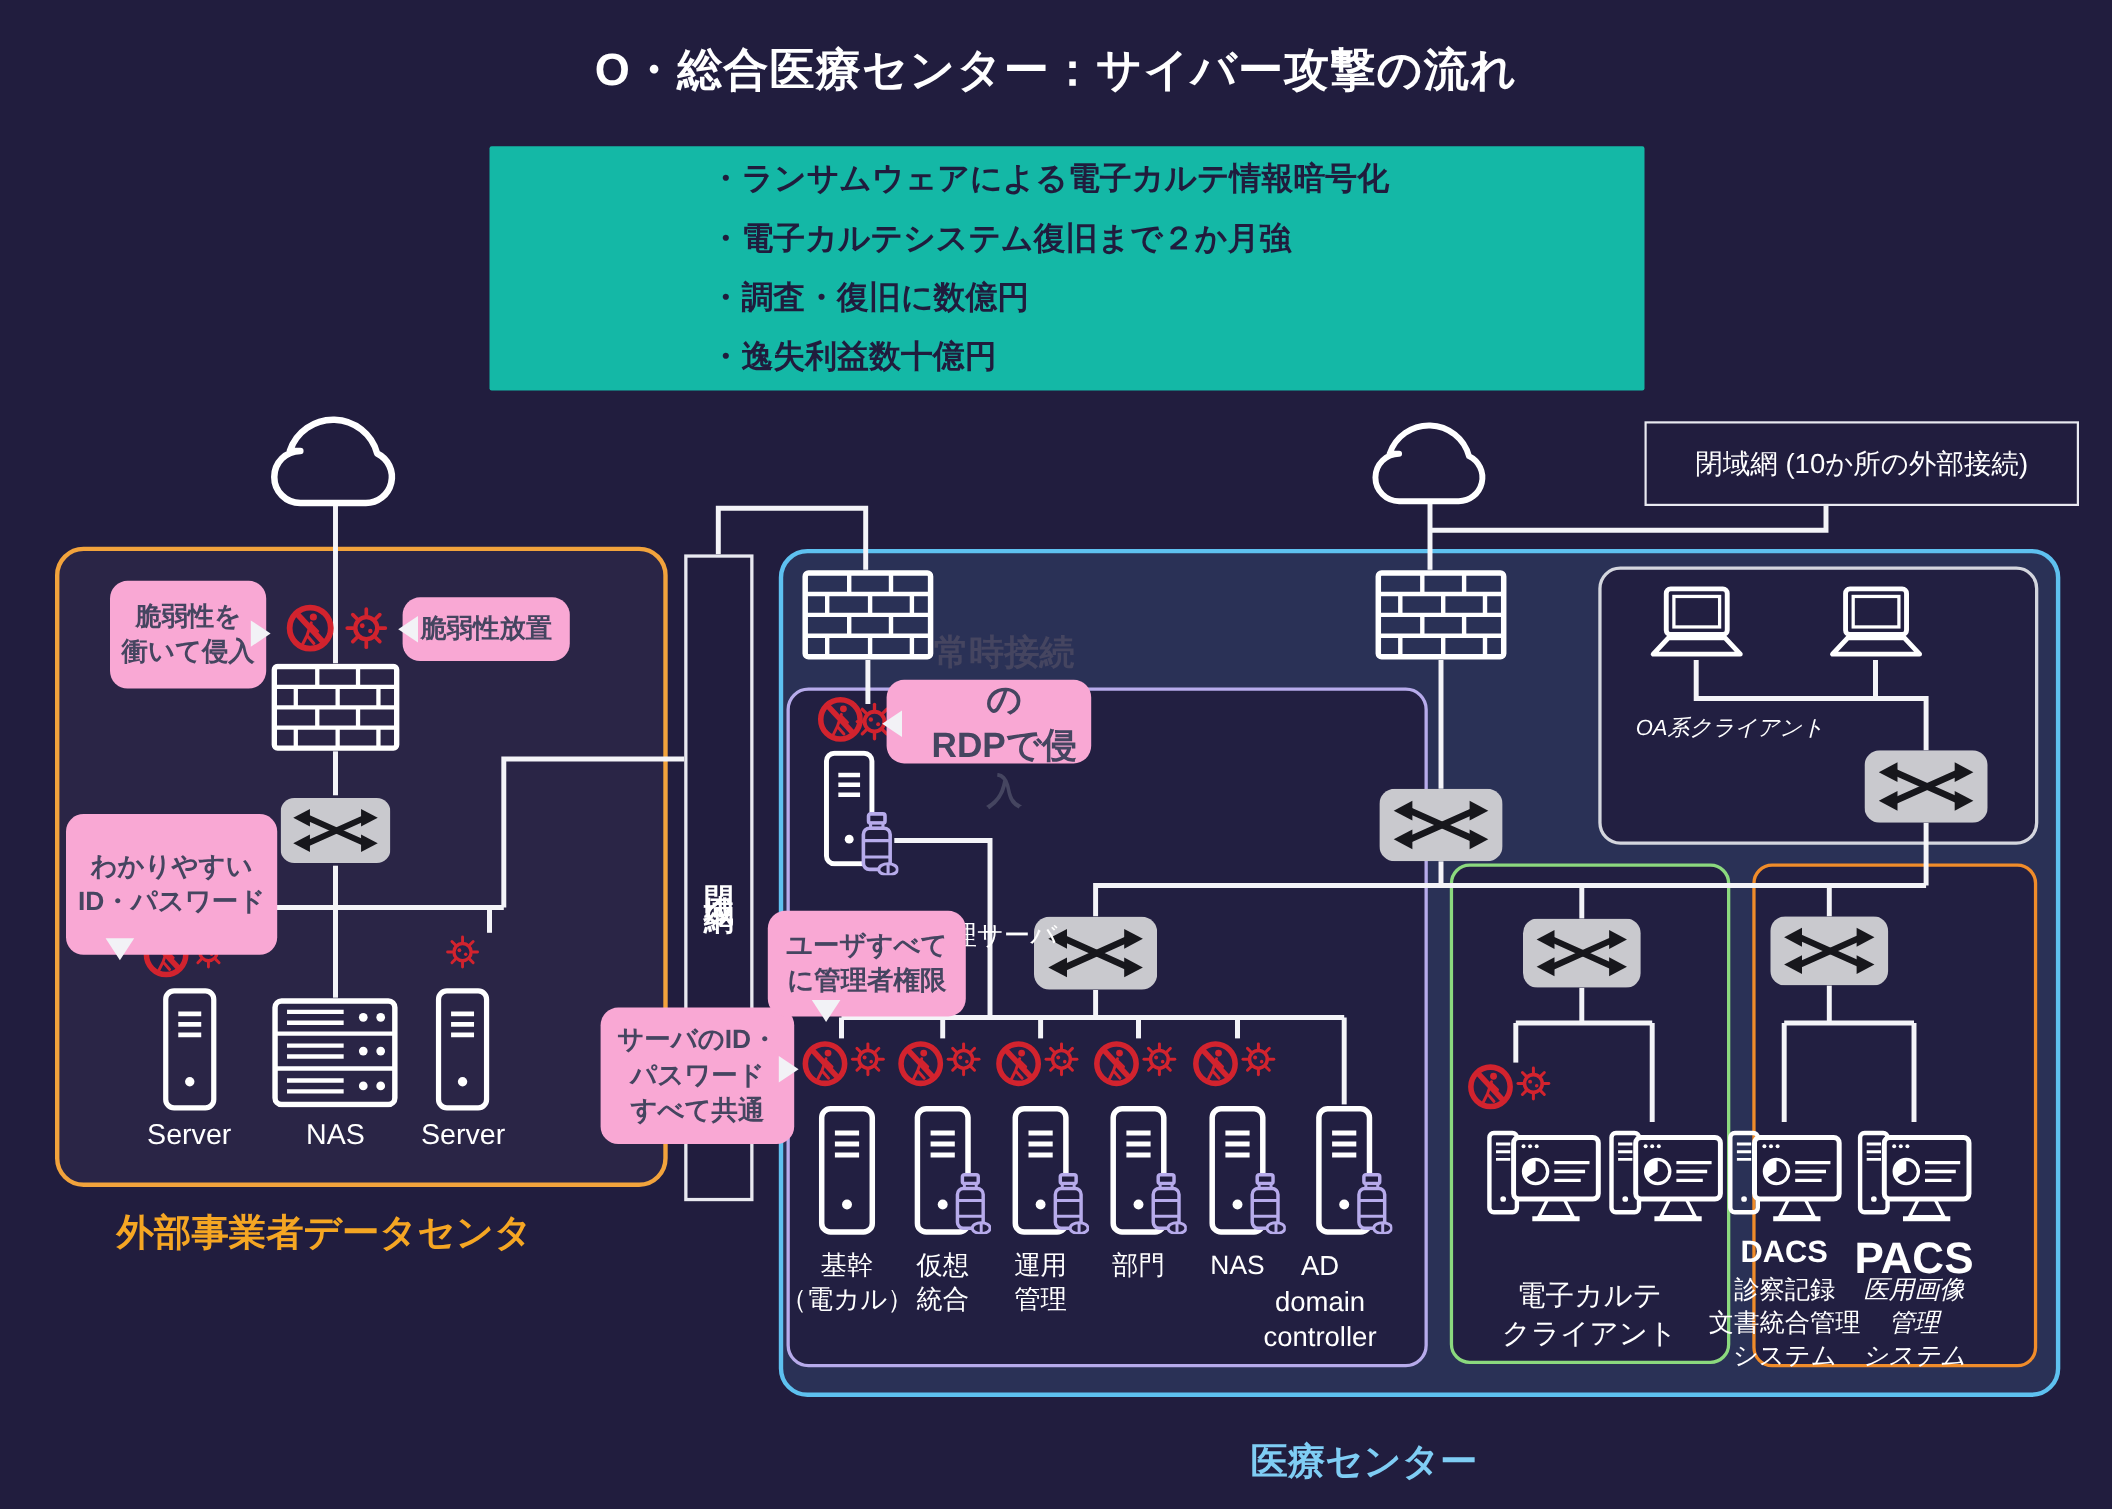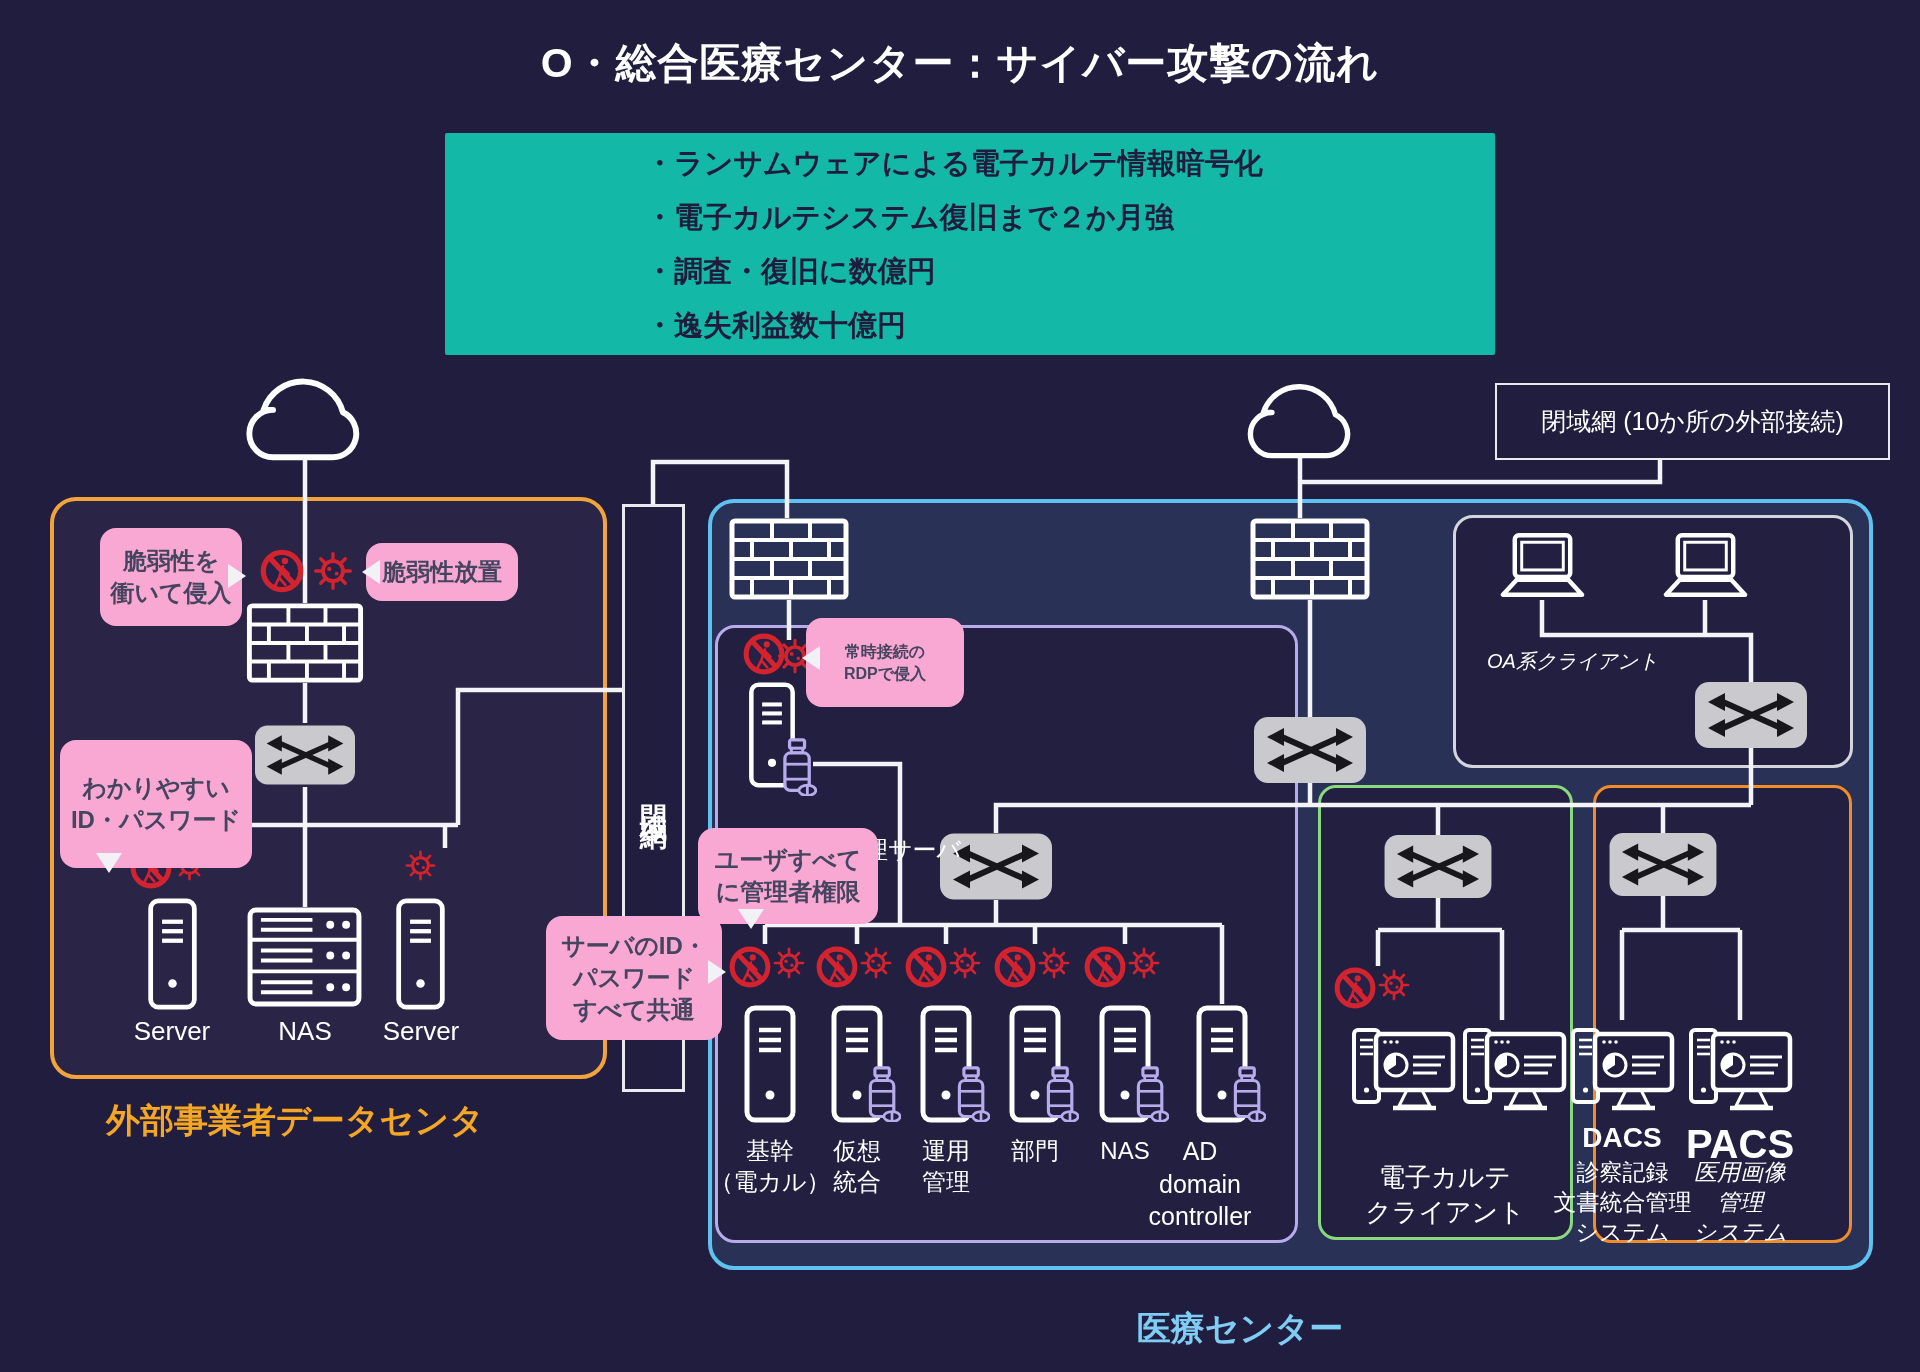--- a/index.html
+++ b/index.html
@@ -454,21 +454,21 @@
     <span>わかりやすい
 ID・パスワード</span>
     <span class="tail" style="left:36px;bottom:-18px;border:13px solid transparent;border-top:20px solid #f2f2f6;"></span>
   </div>
   <div class="bubble" style="left:546px;top:916px;width:176px;height:124px;font-size:24px;">
     <span>サーバのID・
 パスワード
 すべて共通</span>
     <span class="tail" style="right:-16px;top:44px;border:12px solid transparent;border-left:18px solid #f2f2f6;"></span>
   </div>
-  <div class="bubble" style="left:806px;top:618px;width:158px;height:89px;font-size:16px;">
+  <div class="bubble" style="left:806px;top:618px;width:158px;height:76px;font-size:32px;padding-left:28px;">
     <span>常時接続の
 RDPで侵入</span>
     <span class="tail" style="left:-16px;top:28px;border:12px solid transparent;border-right:18px solid #f2f2f6;"></span>
   </div>
   <div class="bubble" style="left:698px;top:828px;width:180px;height:96px;font-size:24px;">
     <span>ユーザすべて
 に管理者権限</span>
     <span class="tail" style="left:40px;bottom:-18px;border:13px solid transparent;border-top:20px solid #f2f2f6;"></span>
   </div>
 

